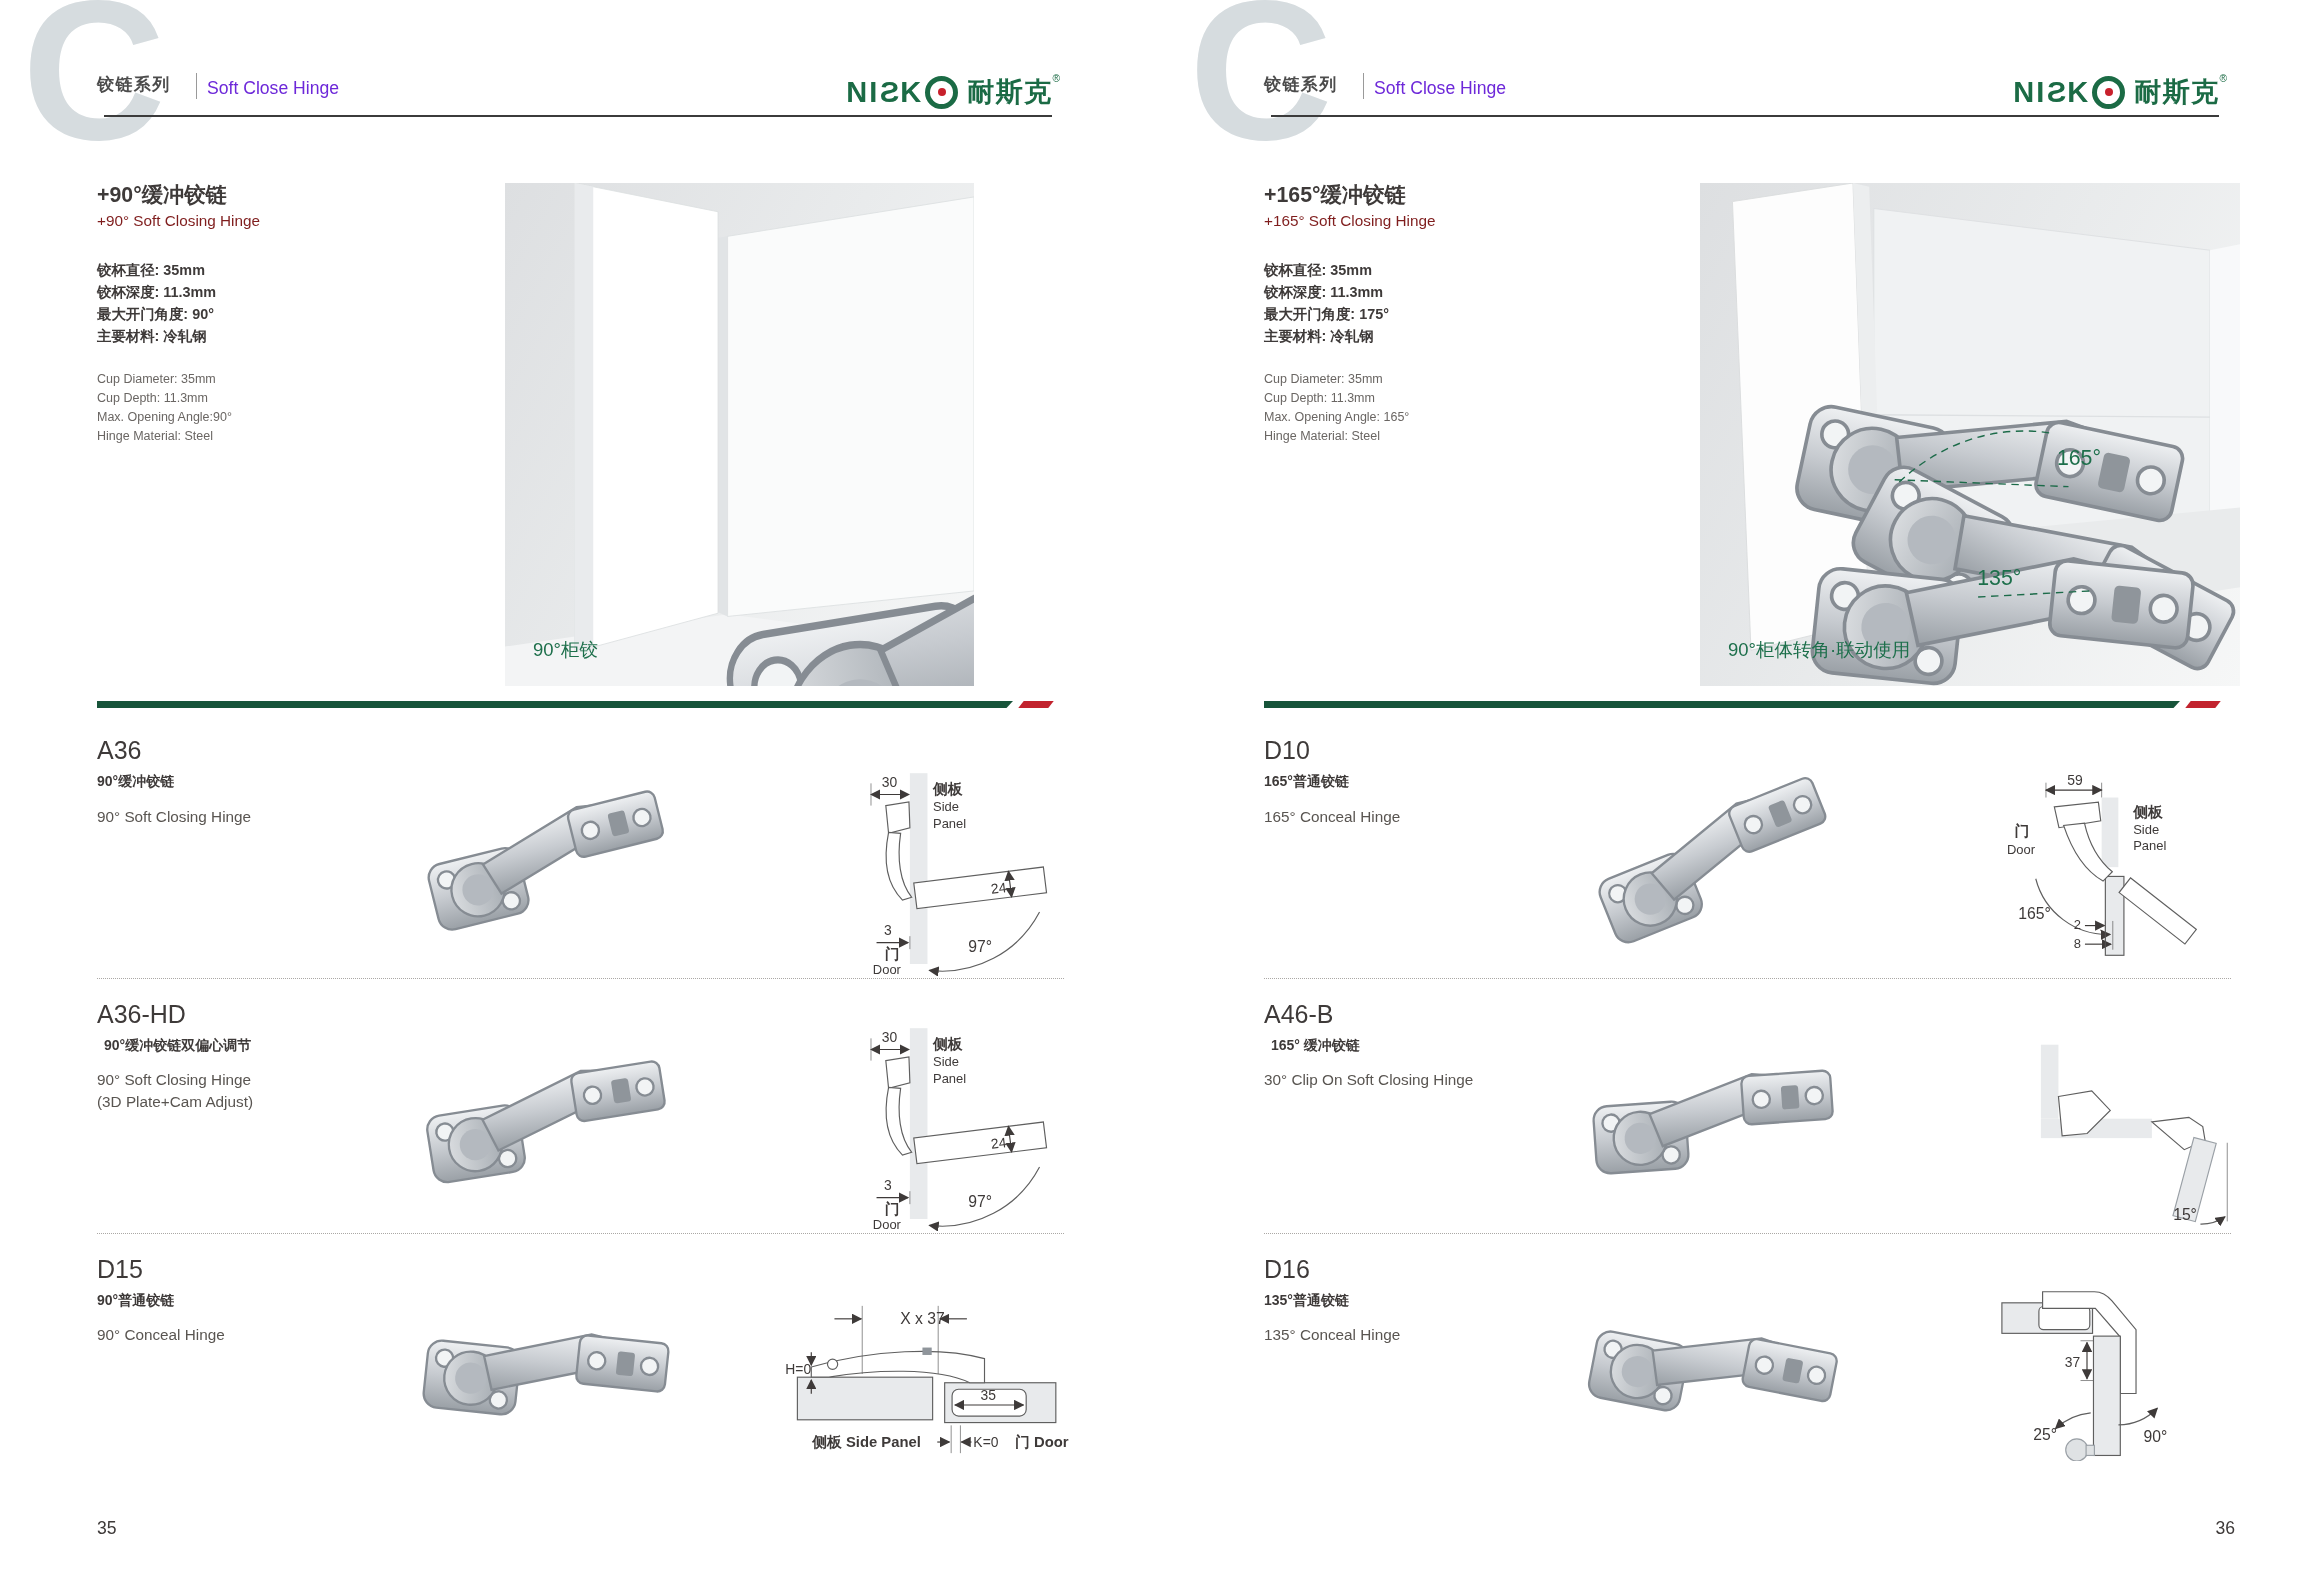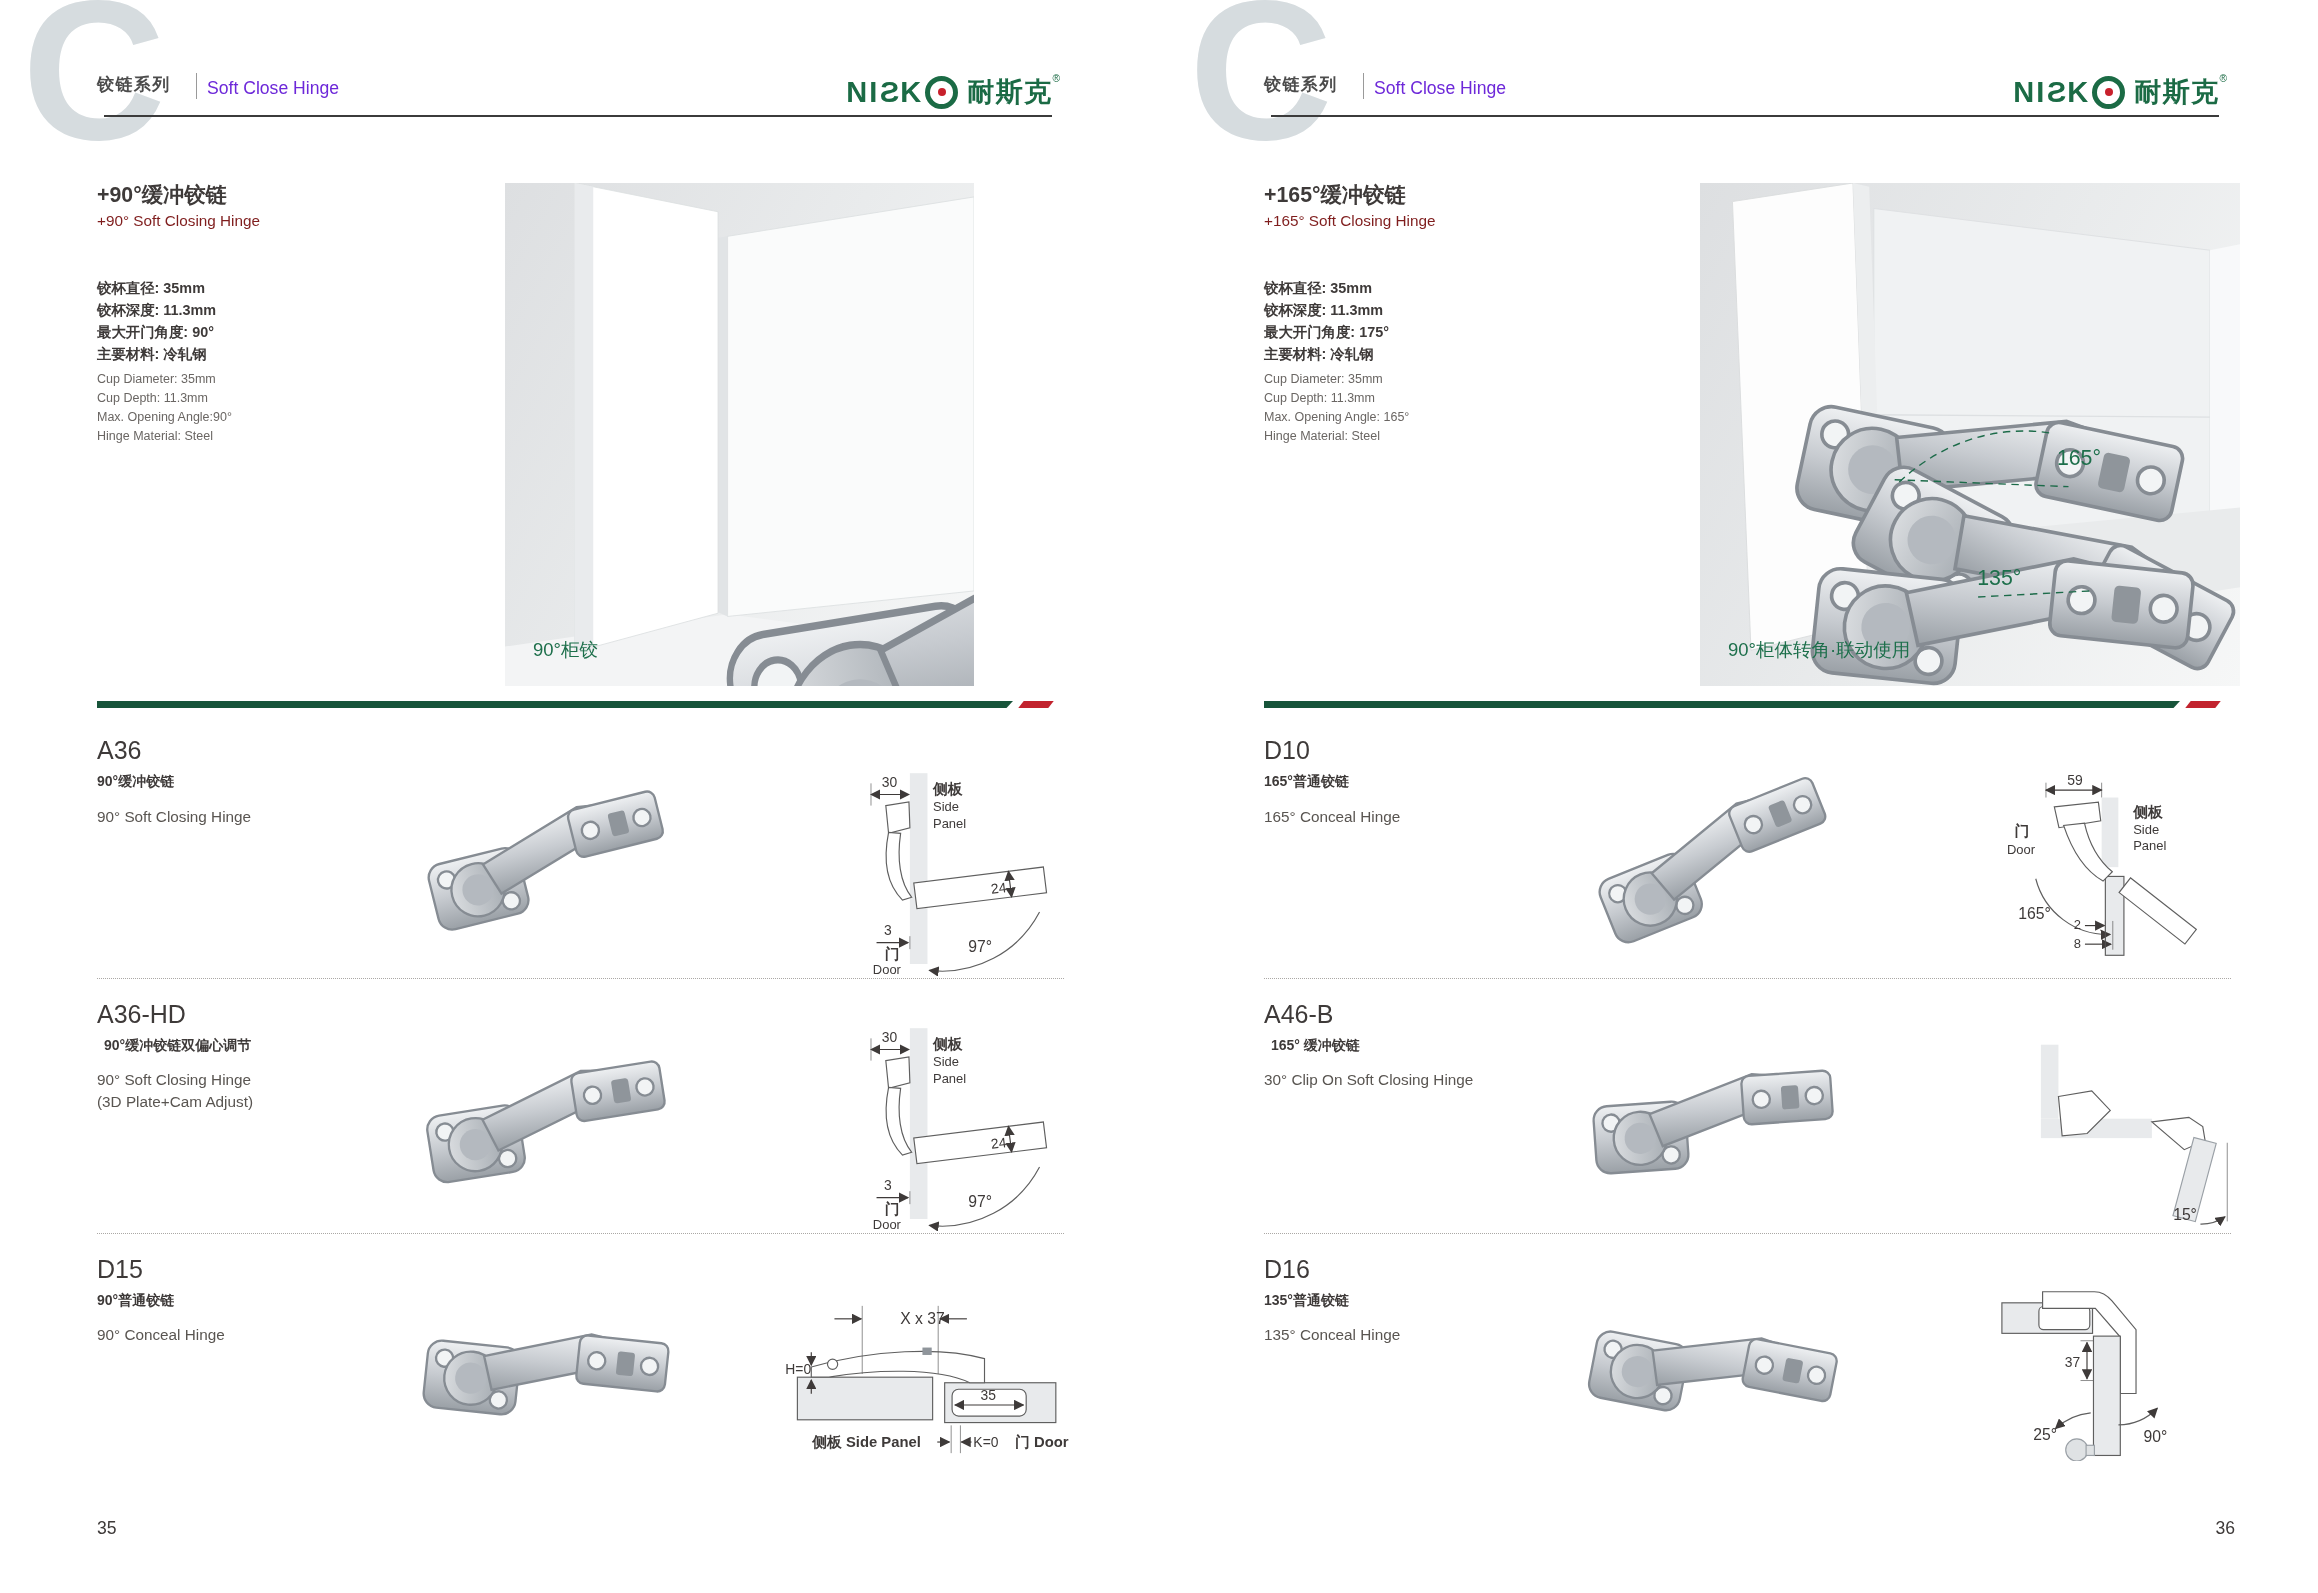--- a/index.html
+++ b/index.html
@@ -22,21 +22,21 @@
   .lg-s{font-size:29px;font-weight:bold;display:inline-block;transform:scaleX(-1);margin:0 0.9px;}
   .lg-o{width:23px;height:23px;border:5.6px solid #1b6b45;border-radius:50%;display:inline-flex;
         align-items:center;justify-content:center;margin:0 3.7px 0 1.9px;}
   .lg-dot{width:8px;height:8px;border-radius:50%;background:#c8202c;}
   .lg-zh{font-size:27px;font-weight:bold;margin-left:5.6px;letter-spacing:1.4px;}
   .lg-reg{font-size:10.2px;align-self:flex-start;margin-top:-0.9px;}
 
   
   .hero-title-zh{position:absolute;left:97px;top:180px;font-size:21.3px;font-weight:bold;}
   .hero-title-en{position:absolute;left:97px;top:212px;font-size:15.3px;color:#7f1d1d;}
-  .specs-zh{position:absolute;left:97px;top:259px;font-size:14.4px;font-weight:bold;line-height:22px;margin-top:18px;}
+  .specs-zh{position:absolute;left:97px;top:259px;font-size:14.4px;font-weight:bold;line-height:22px;}
   .specs-en{position:absolute;left:97px;top:370px;font-size:12.5px;color:#6a6663;line-height:19px;}
   .hero-fig{position:absolute;top:183px;left:505px;width:469px;height:503px;margin:0;
             background:linear-gradient(118deg,#dddfe1 0%,#e9ebec 50%,#f6f7f7 100%);overflow:hidden;}
   .p2 .hero-fig{left:533px;width:540px;}
   .scene{position:absolute;left:0;top:0;width:100%;height:100%;}
   .hero-cap{position:absolute;left:28px;bottom:24px;font-size:18.5px;color:#1d6f4b;}
 
   
   .divbar{position:absolute;left:97px;top:701px;width:916px;height:7px;background:#17543a;
           clip-path:polygon(0 0,100% 0,calc(100% - 6.5px) 100%,0 100%);}

